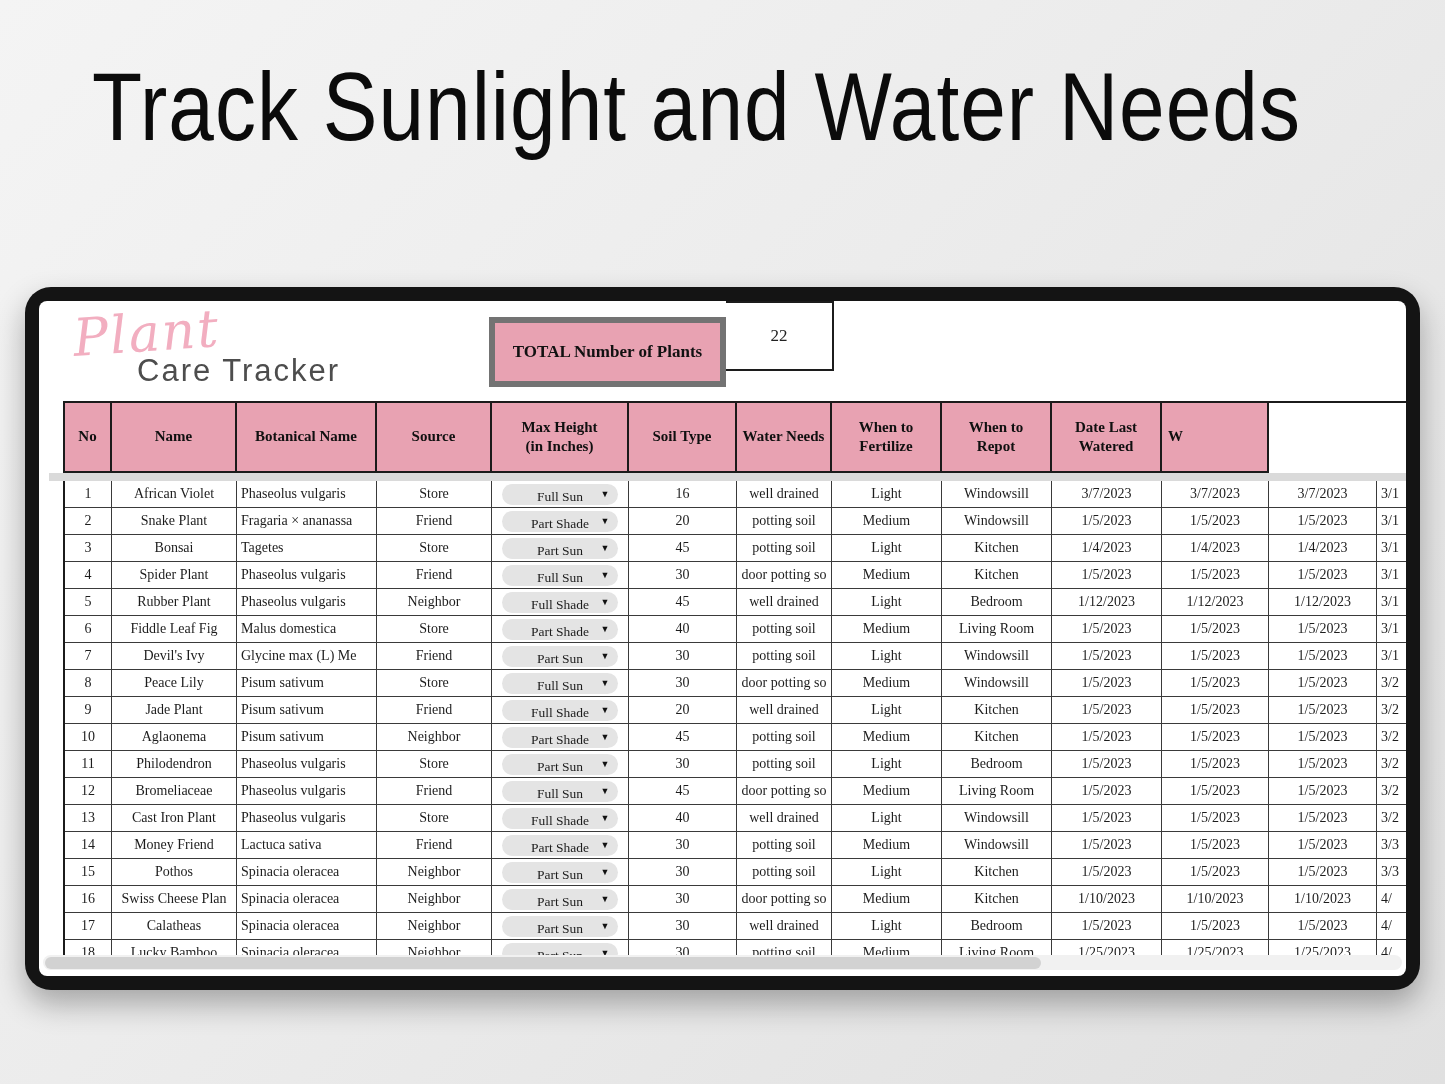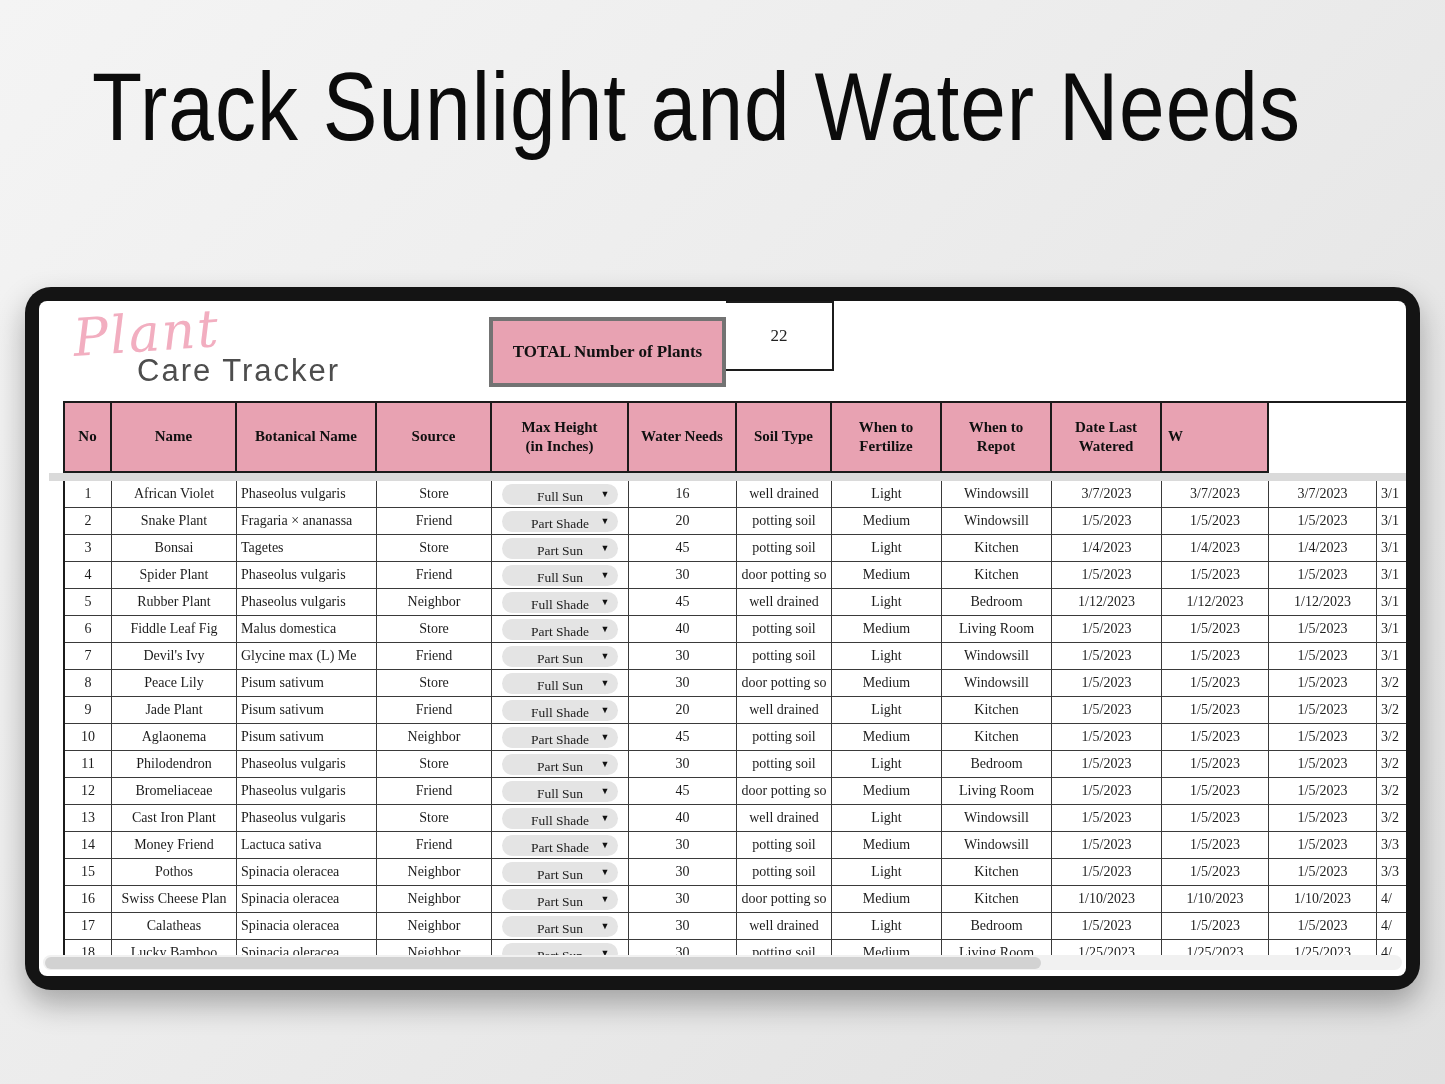--- a/index.html
+++ b/index.html
@@ -39,21 +39,21 @@
   }
   .logo-text {
     position:absolute; left:98px; top:52px;
     font-family:"Liberation Sans", sans-serif; font-weight:300;
     font-size:31px; color:#4d4d4d; letter-spacing:2px; white-space:nowrap;
   }
 
   
   .total-label {
     position:absolute; left:450px; top:16px; width:237px; height:70px;
-    background:#e8a2b2; border:4px solid #737373;
+    background:#e8a2b2; border:6px solid #737373;
     display:flex; align-items:center; justify-content:center;
     font-weight:bold; font-size:17px; color:#111; text-align:center;
   }
   .total-value {
     position:absolute; left:687px; top:0; width:108px; height:70px;
     background:#ffffff; border:2px solid #1c1c1c; border-left:none;
     display:flex; align-items:center; justify-content:center;
     font-size:17px; color:#222;
   }
 
@@ -130,22 +130,22 @@
     <div class="total-value">22</div>
 
     <div class="sheet-head">
       <div class="cols" id="head-grid">
           <div class="hcell c-no">No</div>
           <div class="hcell c-name">Name</div>
           <div class="hcell c-botanical">Botanical Name</div>
           <div class="hcell c-source">Source</div>
           <div class="hcell c-height">Max Height
 (in Inches)</div>
+          <div class="hcell c-soil">Soil Type</div>
           <div class="hcell c-water">Water Needs</div>
-          <div class="hcell c-soil">Soil Type</div>
           <div class="hcell c-fertilize">When to
 Fertilize</div>
           <div class="hcell c-repot">When to
 Repot</div>
           <div class="hcell c-watered">Date Last
 Watered</div>
           <div class="hcell c-next">W</div>
         </div>
     </div>
 

